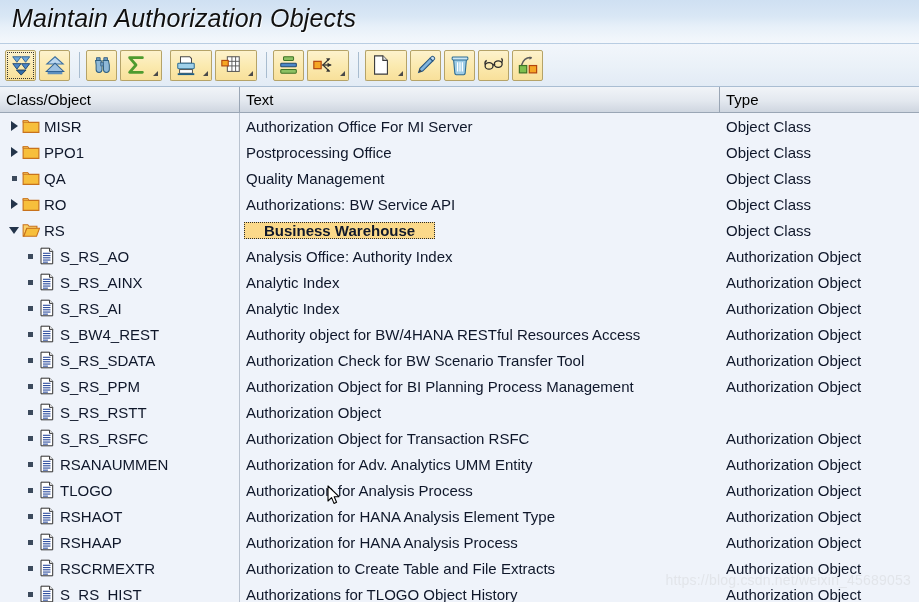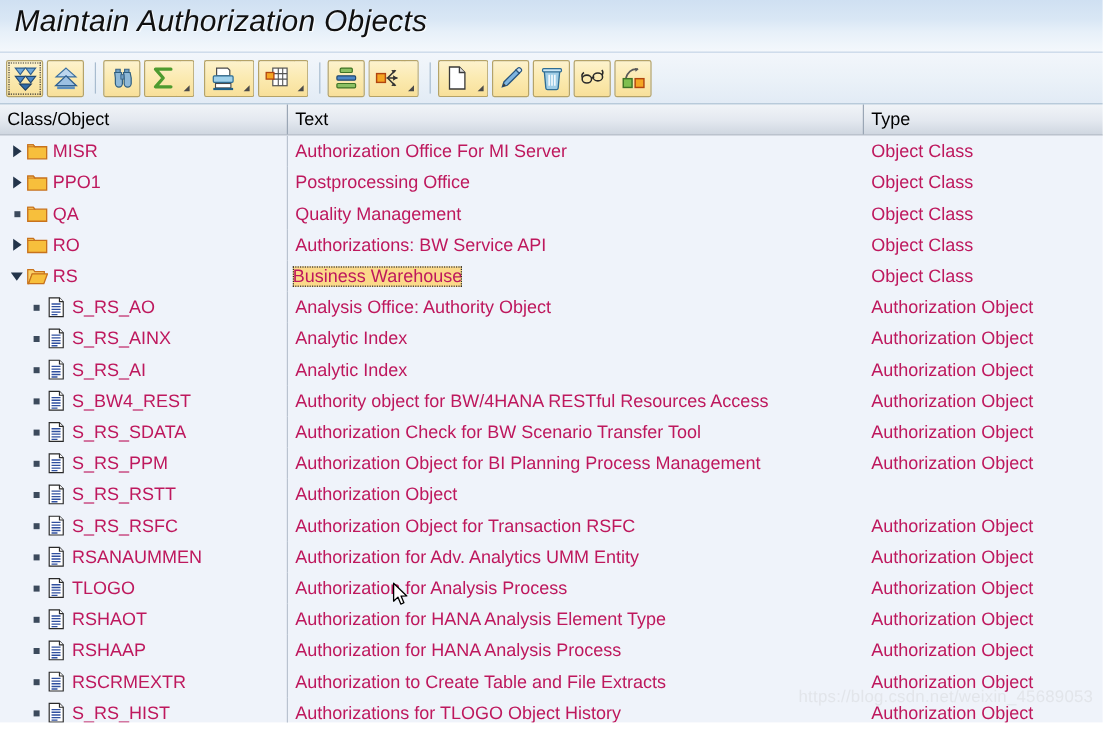--- a/index.html
+++ b/index.html
@@ -128,21 +128,21 @@
     position: relative;
     height: 489px;
     background: #eff3fa;
     overflow: hidden;
   }
   .row {
     display: flex;
     height: 26px;
     box-sizing: border-box;
     font-size: 15px;
-    color: #be185d;
+    color: #0f172a;
   }
   .cell {
     display: flex;
     align-items: center;
     box-sizing: border-box;
     overflow: hidden;
     white-space: nowrap;
   }
   .cell.c1 {
     width: 240px;
@@ -166,22 +166,23 @@
 
   .nodeicon { width: 18px; height: 26px; flex: 0 0 18px; display:flex; align-items:center; justify-content:center; }
   .nodelabel { padding-left: 4px; }
 
   .indent { flex: 0 0 16px; }
 
   .hl {
     background: #fbd98a;
     outline: 1px dotted #2a2a2a;
     outline-offset: -1px;
-    padding: 0 0;
+    padding: 0 20px;
     margin-left: -2px;
+    font-weight: bold;
   }
 
   #watermark {
     position: absolute;
     right: 8px;
     bottom: 14px;
     font-size: 14px;
     color: #e2e5ea;
     letter-spacing: 0.2px;
     pointer-events: none;
@@ -467,21 +468,21 @@
                 <line x1="6.6" y1="11.4" x2="16.6" y2="11.4"></line>
                 <line x1="6.6" y1="14.4" x2="16.6" y2="14.4"></line>
                 <line x1="6.6" y1="17.4" x2="16.6" y2="17.4"></line>
                 <line x1="6.6" y1="20.2" x2="13.2" y2="20.2"></line>
               </g>
             </svg>
           </span>
           <span class="nodelabel">S_RS_AO</span>
         </div>
         <div class="cell c2">
-          <span>Analysis Office: Authority Object</span>
+          <span>Analysis Office: Authority Index</span>
         </div>
         <div class="cell c3">
           <span>Authorization Object</span>
         </div>
       </div>
       <div class="row">
         <div class="cell c1">
           <span class="indent"></span>
           <span class="twisty">
             <i class="tw-dot"></i>

